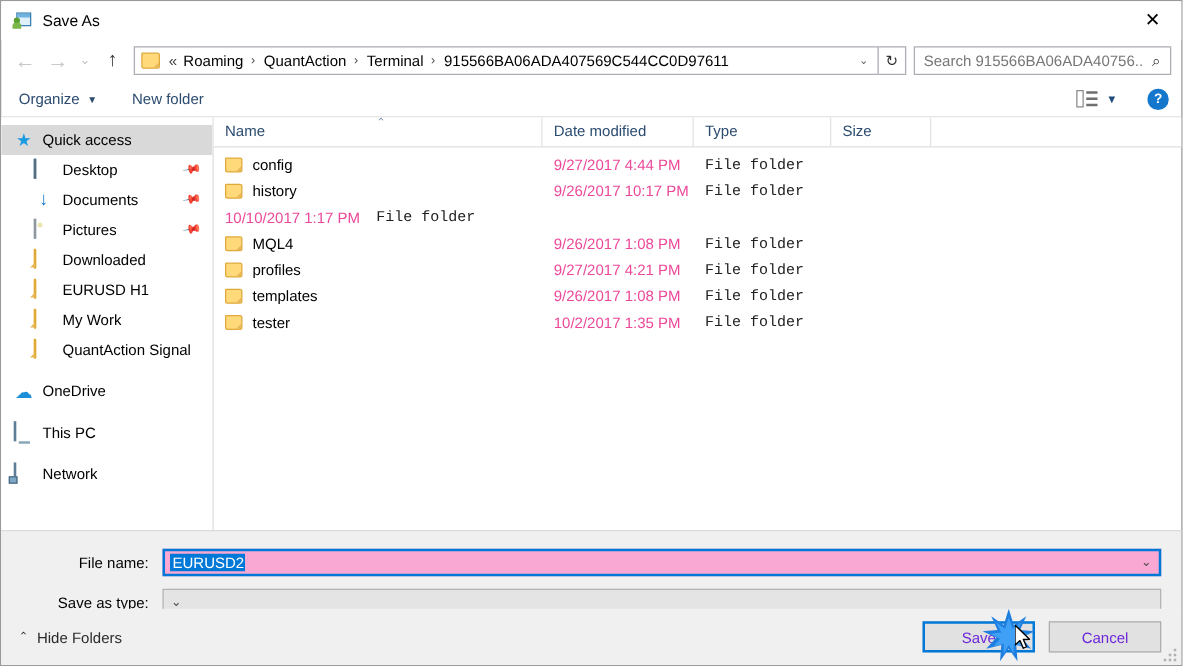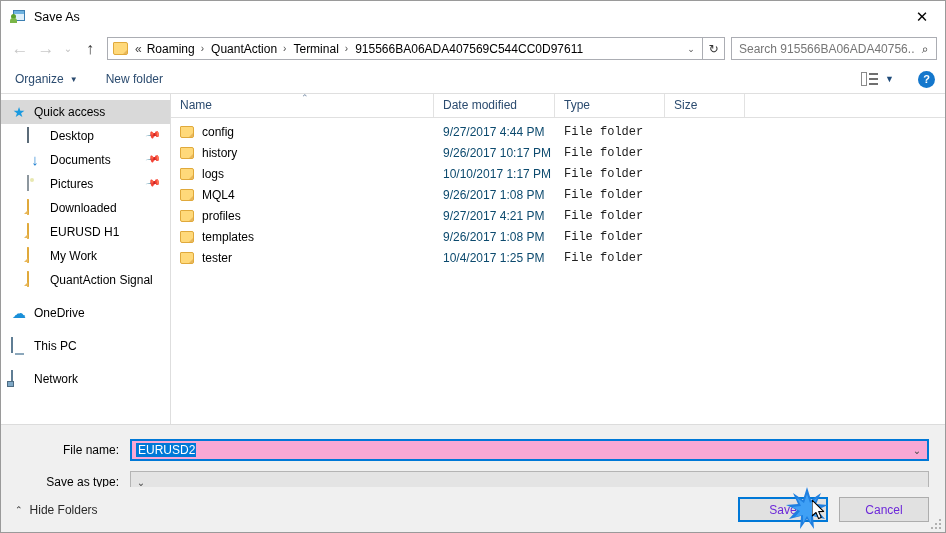--- a/index.html
+++ b/index.html
@@ -226,21 +226,21 @@
   .col.c-date{width:121px;flex:0 0 121px;}
   .col.c-type{width:110px;flex:0 0 110px;}
   .col.c-size{width:80px;flex:0 0 80px;}
   .sortmark{
     position:absolute;left:130px;top:-1px;font-size:9px;color:#7a8fa8;
   }
   .filelist{flex:1 1 auto;overflow:hidden;padding-top:3px;}
   .frow{height:21px;display:flex;align-items:center;font-size:12px;color:#000;}
   .fcell{box-sizing:border-box;overflow:hidden;white-space:nowrap;}
   .fcell.f-name{width:263px;flex:0 0 263px;display:flex;align-items:center;padding-left:9px;}
-  .fcell.f-date{width:121px;flex:0 0 121px;padding-left:9px;color:#0c4a6e;}
+  .fcell.f-date{width:121px;flex:0 0 121px;padding-left:9px;color:#ec4899;}
   .fcell.f-type{width:110px;flex:0 0 110px;padding-left:9px;color:#202020;font-family:Liberation Mono, monospace;}
   .fcell.f-size{width:80px;flex:0 0 80px;padding-left:9px;}
   .frow .ic-folder{margin-right:8px;margin-top:0;flex:0 0 14px;}
 
   
   .formarea{
     flex:0 0 63px;height:63px;
     background:#f0f0f0;border-top:1px solid #dcdcdc;
     padding:11px 16px 0 16px;box-sizing:border-box;
   }
@@ -442,24 +442,20 @@
           <div class="frow">
             <div class="fcell f-name">
               <span class="ic-folder"></span>
               <span>history</span>
             </div>
             <div class="fcell f-date">9/26/2017 10:17 PM</div>
             <div class="fcell f-type">File folder</div>
             <div class="fcell f-size"></div>
           </div>
           <div class="frow">
-            <div class="fcell f-name">
-              <span class="ic-folder"></span>
-              <span>logs</span>
-            </div>
             <div class="fcell f-date">10/10/2017 1:17 PM</div>
             <div class="fcell f-type">File folder</div>
             <div class="fcell f-size"></div>
           </div>
           <div class="frow">
             <div class="fcell f-name">
               <span class="ic-folder"></span>
               <span>MQL4</span>
             </div>
             <div class="fcell f-date">9/26/2017 1:08 PM</div>
@@ -482,21 +478,21 @@
             </div>
             <div class="fcell f-date">9/26/2017 1:08 PM</div>
             <div class="fcell f-type">File folder</div>
             <div class="fcell f-size"></div>
           </div>
           <div class="frow">
             <div class="fcell f-name">
               <span class="ic-folder"></span>
               <span>tester</span>
             </div>
-            <div class="fcell f-date">10/4/2017 1:25 PM</div>
+            <div class="fcell f-date">10/2/2017 1:35 PM</div>
             <div class="fcell f-type">File folder</div>
             <div class="fcell f-size"></div>
           </div>
         </div>
     </div>
   </div>
 
   <div class="formarea">
     <div class="formrow">
       <div class="flabel">File name:</div>

